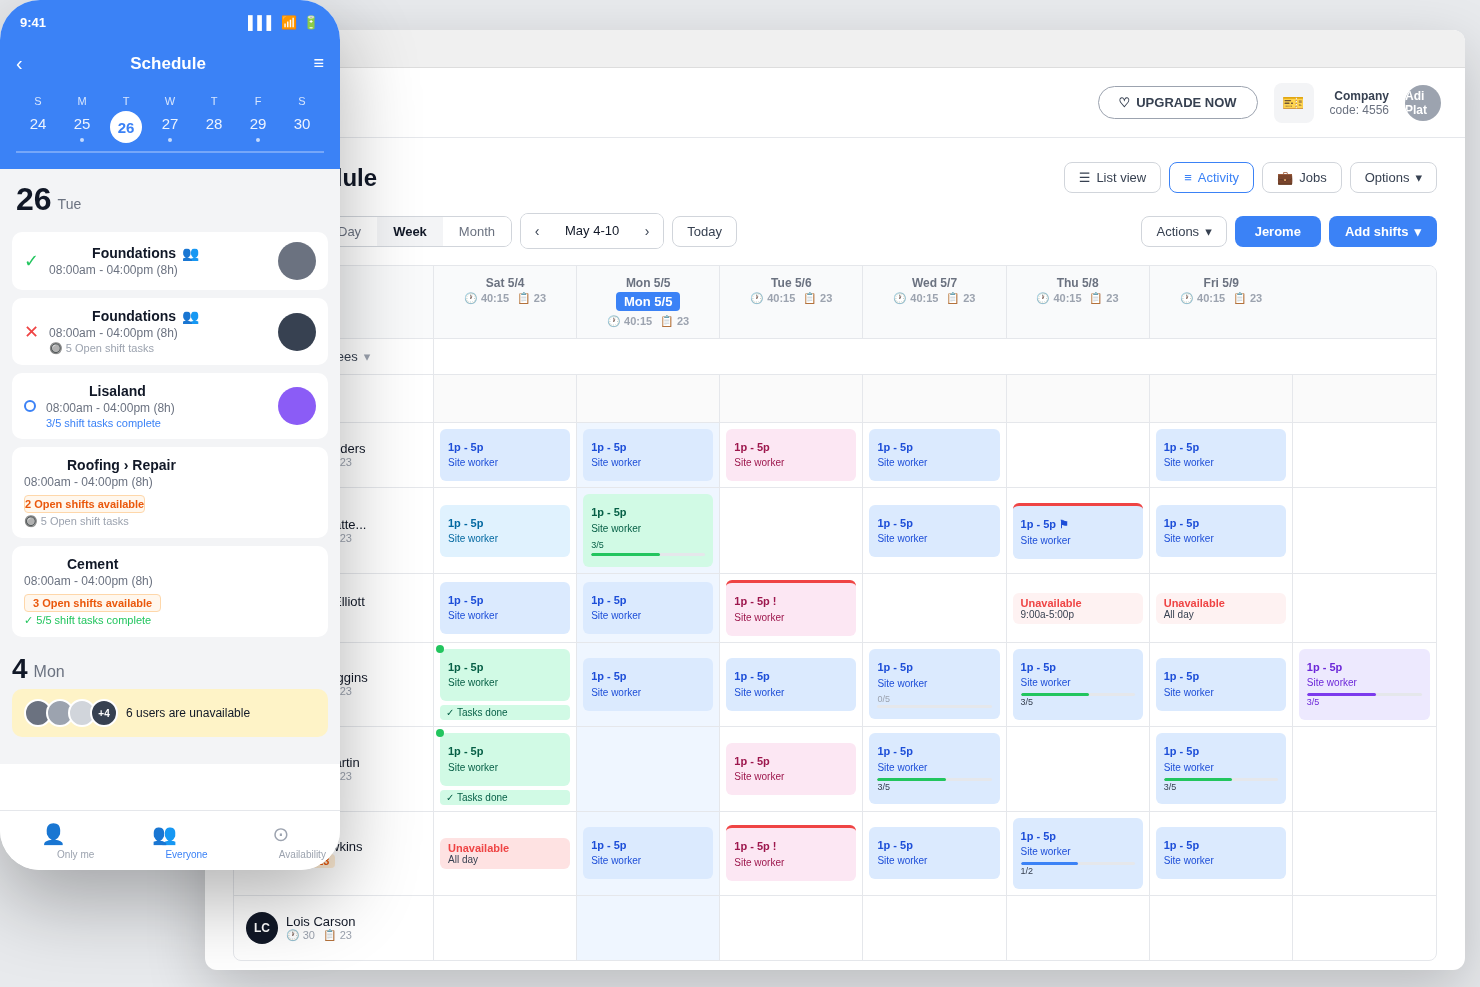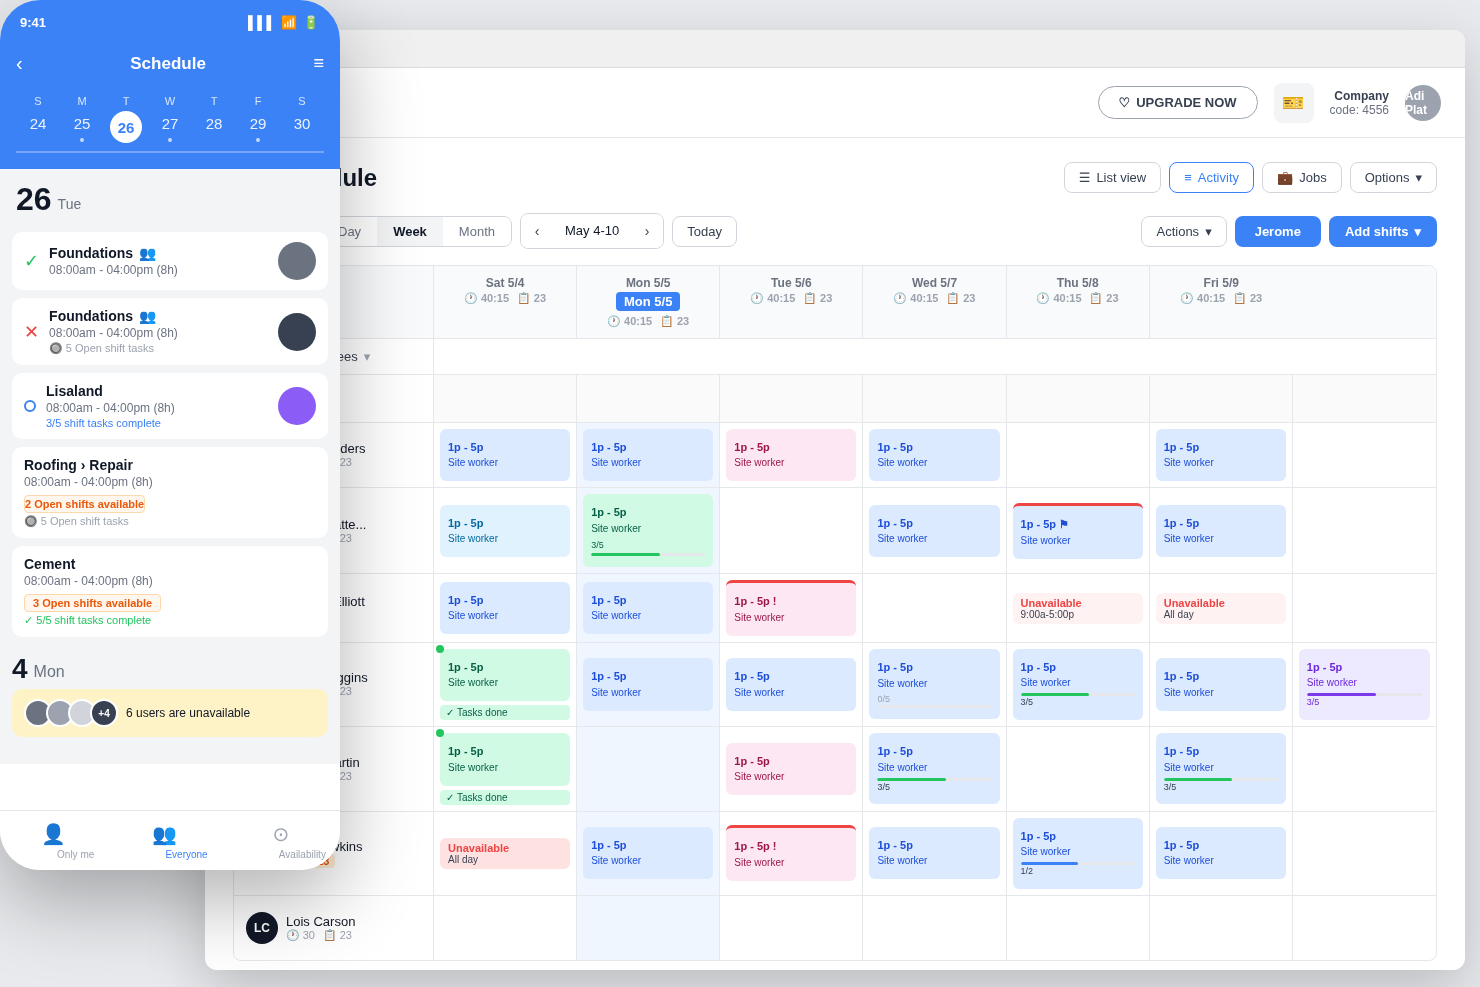--- a/index.html
+++ b/index.html
@@ -448,21 +448,21 @@
       display: flex;
       align-items: center;
       background: #fff;
       border-radius: 10px;
       padding: 10px 12px;
       margin-bottom: 8px;
       gap: 10px;
       position: relative;
     }
     .mobile-shift-left { display: flex; flex-direction: column; gap: 2px; flex: 1; }
-    .mobile-shift-title { font-size: 14px; font-weight: 600; color: #111827; display: flex; align-items: center; gap: 6px; }
+    .mobile-shift-title { font-size: 14px; font-weight: 600; color: #111827; display: flex; align-items: center; gap: 6px; margin-left: 43px; }
     .mobile-shift-time { font-size: 12px; color: #6b7280; }
     .mobile-shift-tasks { font-size: 11px; color: #9ca3af; }
     .mobile-avatar { width: 38px; height: 38px; border-radius: 50%; background: #9ca3af; flex-shrink: 0; }
     .blue-dot { width: 12px; height: 12px; border-radius: 50%; border: 2px solid #3b82f6; flex-shrink: 0; }
 
     
     .mobile-unavail {
       background: #fef3c7;
       border-radius: 10px;
       padding: 10px 12px;

